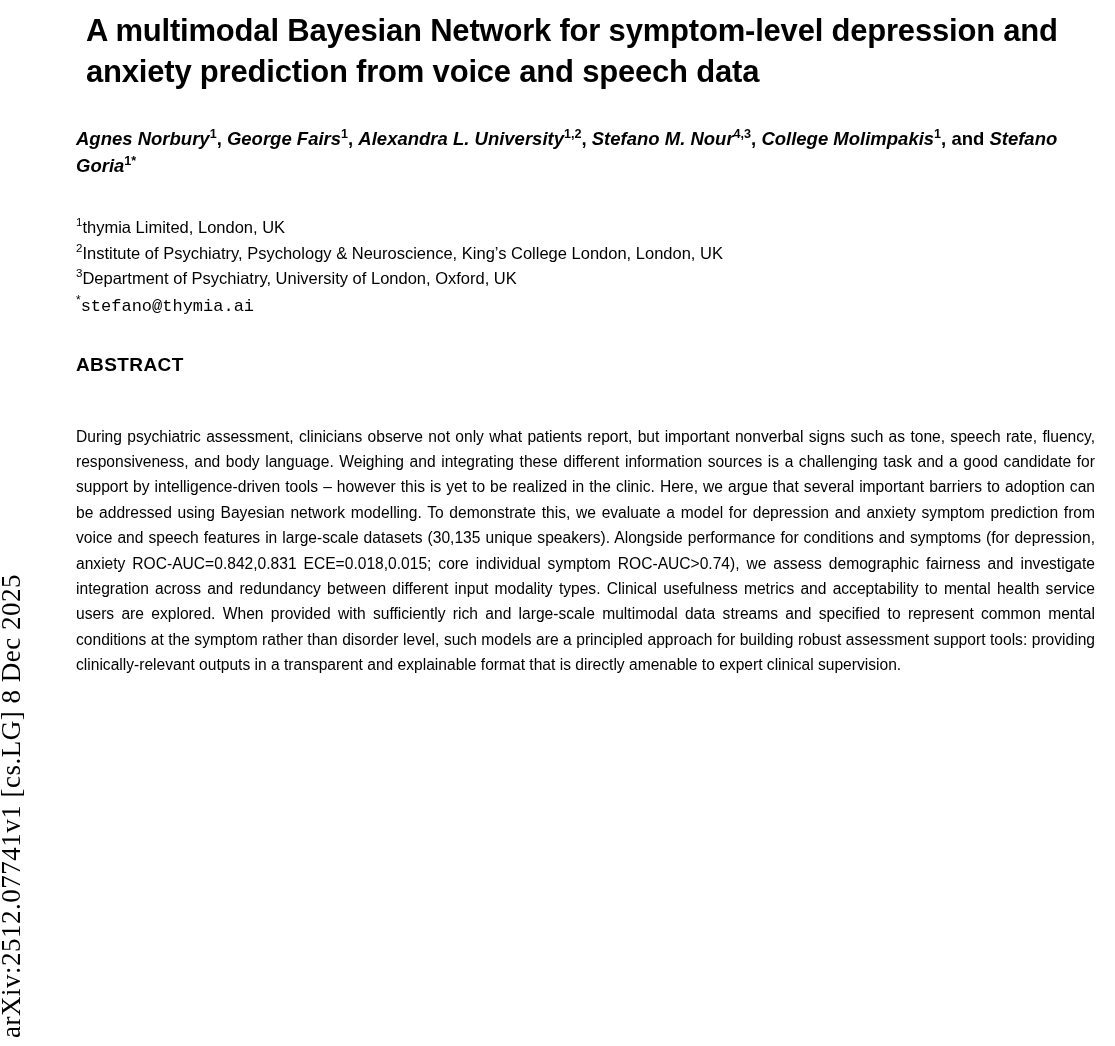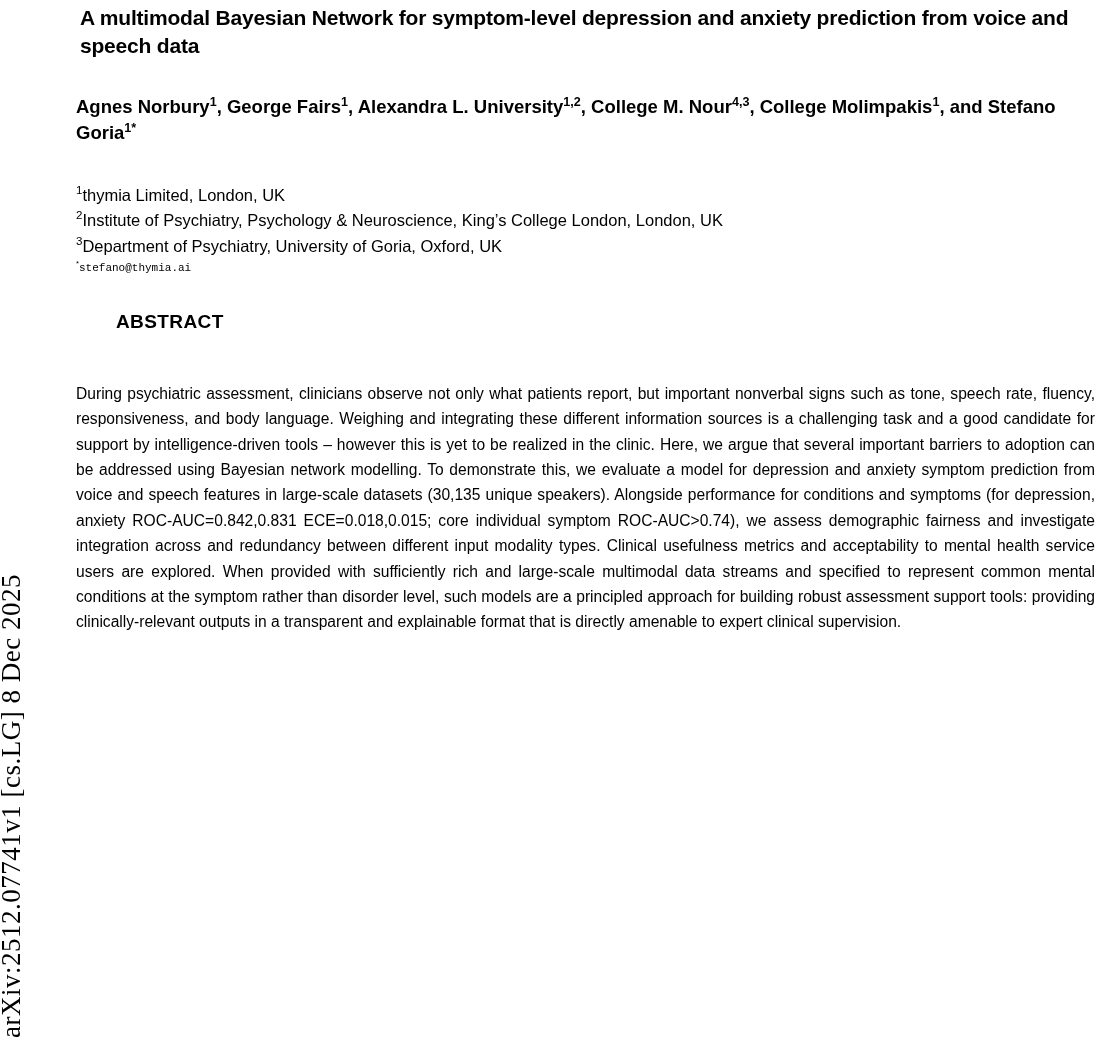--- a/index.html
+++ b/index.html
@@ -42,62 +42,61 @@
   
   #paper {
     position: absolute;
     left: 76px;
     top: 0px;
     width: 1028px;
     height: 1046px;
   }
 
   #title {
-    font-size: 21px;
+    font-size: 31px;
     font-weight: bold;
     line-height: 1.33;
     letter-spacing: -0.2px;
-    margin: 4px;
+    margin: 10px;
     padding-top: 0px;
     width: 1010px;
   }
 
   #authors {
     margin-top: 34px;
     font-size: 18.5px;
     font-weight: bold;
     line-height: 1.42;
     width: 1022px;
   }
   sup {
     font-size: 0.68em;
     vertical-align: super;
     font-weight: bold;
   }
-  #authors .norm { font-weight: bold; }
+  #authors .norm { font-weight: bold; font-style: italic; }
 
   #affiliations {
     margin-top: 35px;
     font-size: 16.5px;
     line-height: 1.52;
   }
   #affiliations .aff { white-space: nowrap; }
   #affiliations sup { font-weight: normal; font-size: 0.7em; }
   #affiliations .email {
     font-family: "Liberation Mono", monospace;
-    font-size: 11px;
+    font-size: 17px;
   }
   #affiliations .email sup { font-family: "Liberation Sans", sans-serif; }
 
   #abstract-heading {
     margin-top: 34px;
     font-size: 19px;
     font-weight: bold;
     letter-spacing: 0.4px;
-    margin-left: 40px;
   }
 
   #abstract-body {
     margin-top: 48px;
     width: 1019px;
     font-size: 15.6px;
     line-height: 1.63;
     text-align: justify;
     text-justify: inter-word;
     hyphens: none;
@@ -111,29 +110,29 @@
 </div>
 
 <div id="paper">
 
   <h1 id="title">A multimodal Bayesian Network for symptom-level depression and anxiety prediction from voice and speech data</h1>
 
   <div id="authors">
     <span class="norm">Agnes Norbury</span><sup>1</sup>,
     <span class="norm">George Fairs</span><sup>1</sup>,
     <span class="norm">Alexandra L. University</span><sup>1,2</sup>,
-    <span class="norm">College M. Nour</span><sup>4,3</sup>,
+    <span class="norm">Stefano M. Nour</span><sup>4,3</sup>,
     <span class="norm">College Molimpakis</span><sup>1</sup>, and
     <span class="norm">Stefano Goria</span><sup>1*</sup>
   </div>
 
   <div id="affiliations">
     <div class="aff"><sup>1</sup><span>thymia Limited, London, UK</span></div>
     <div class="aff"><sup>2</sup><span>Institute of Psychiatry, Psychology &amp; Neuroscience, King’s College London, London, UK</span></div>
-    <div class="aff"><sup>3</sup><span>Department of Psychiatry, University of Goria, Oxford, UK</span></div>
+    <div class="aff"><sup>3</sup><span>Department of Psychiatry, University of London, Oxford, UK</span></div>
     <div class="aff email"><sup>*</sup><span>stefano@thymia.ai</span></div>
   </div>
 
   <div id="abstract-heading">ABSTRACT</div>
 
   <div id="abstract-body">During psychiatric assessment, clinicians observe not only what patients report, but important nonverbal signs such as tone, speech rate, fluency, responsiveness, and body language. Weighing and integrating these different information sources is a challenging task and a good candidate for support by intelligence-driven tools – however this is yet to be realized in the clinic. Here, we argue that several important barriers to adoption can be addressed using Bayesian network modelling. To demonstrate this, we evaluate a model for depression and anxiety symptom prediction from voice and speech features in large-scale datasets (30,135 unique speakers). Alongside performance for conditions and symptoms (for depression, anxiety ROC-AUC=0.842,0.831 ECE=0.018,0.015; core individual symptom ROC-AUC&gt;0.74), we assess demographic fairness and investigate integration across and redundancy between different input modality types. Clinical usefulness metrics and acceptability to mental health service users are explored. When provided with sufficiently rich and large-scale multimodal data streams and specified to represent common mental conditions at the symptom rather than disorder level, such models are a principled approach for building robust assessment support tools: providing clinically-relevant outputs in a transparent and explainable format that is directly amenable to expert clinical supervision.</div>
 
 </div>
 
 </body></html>

